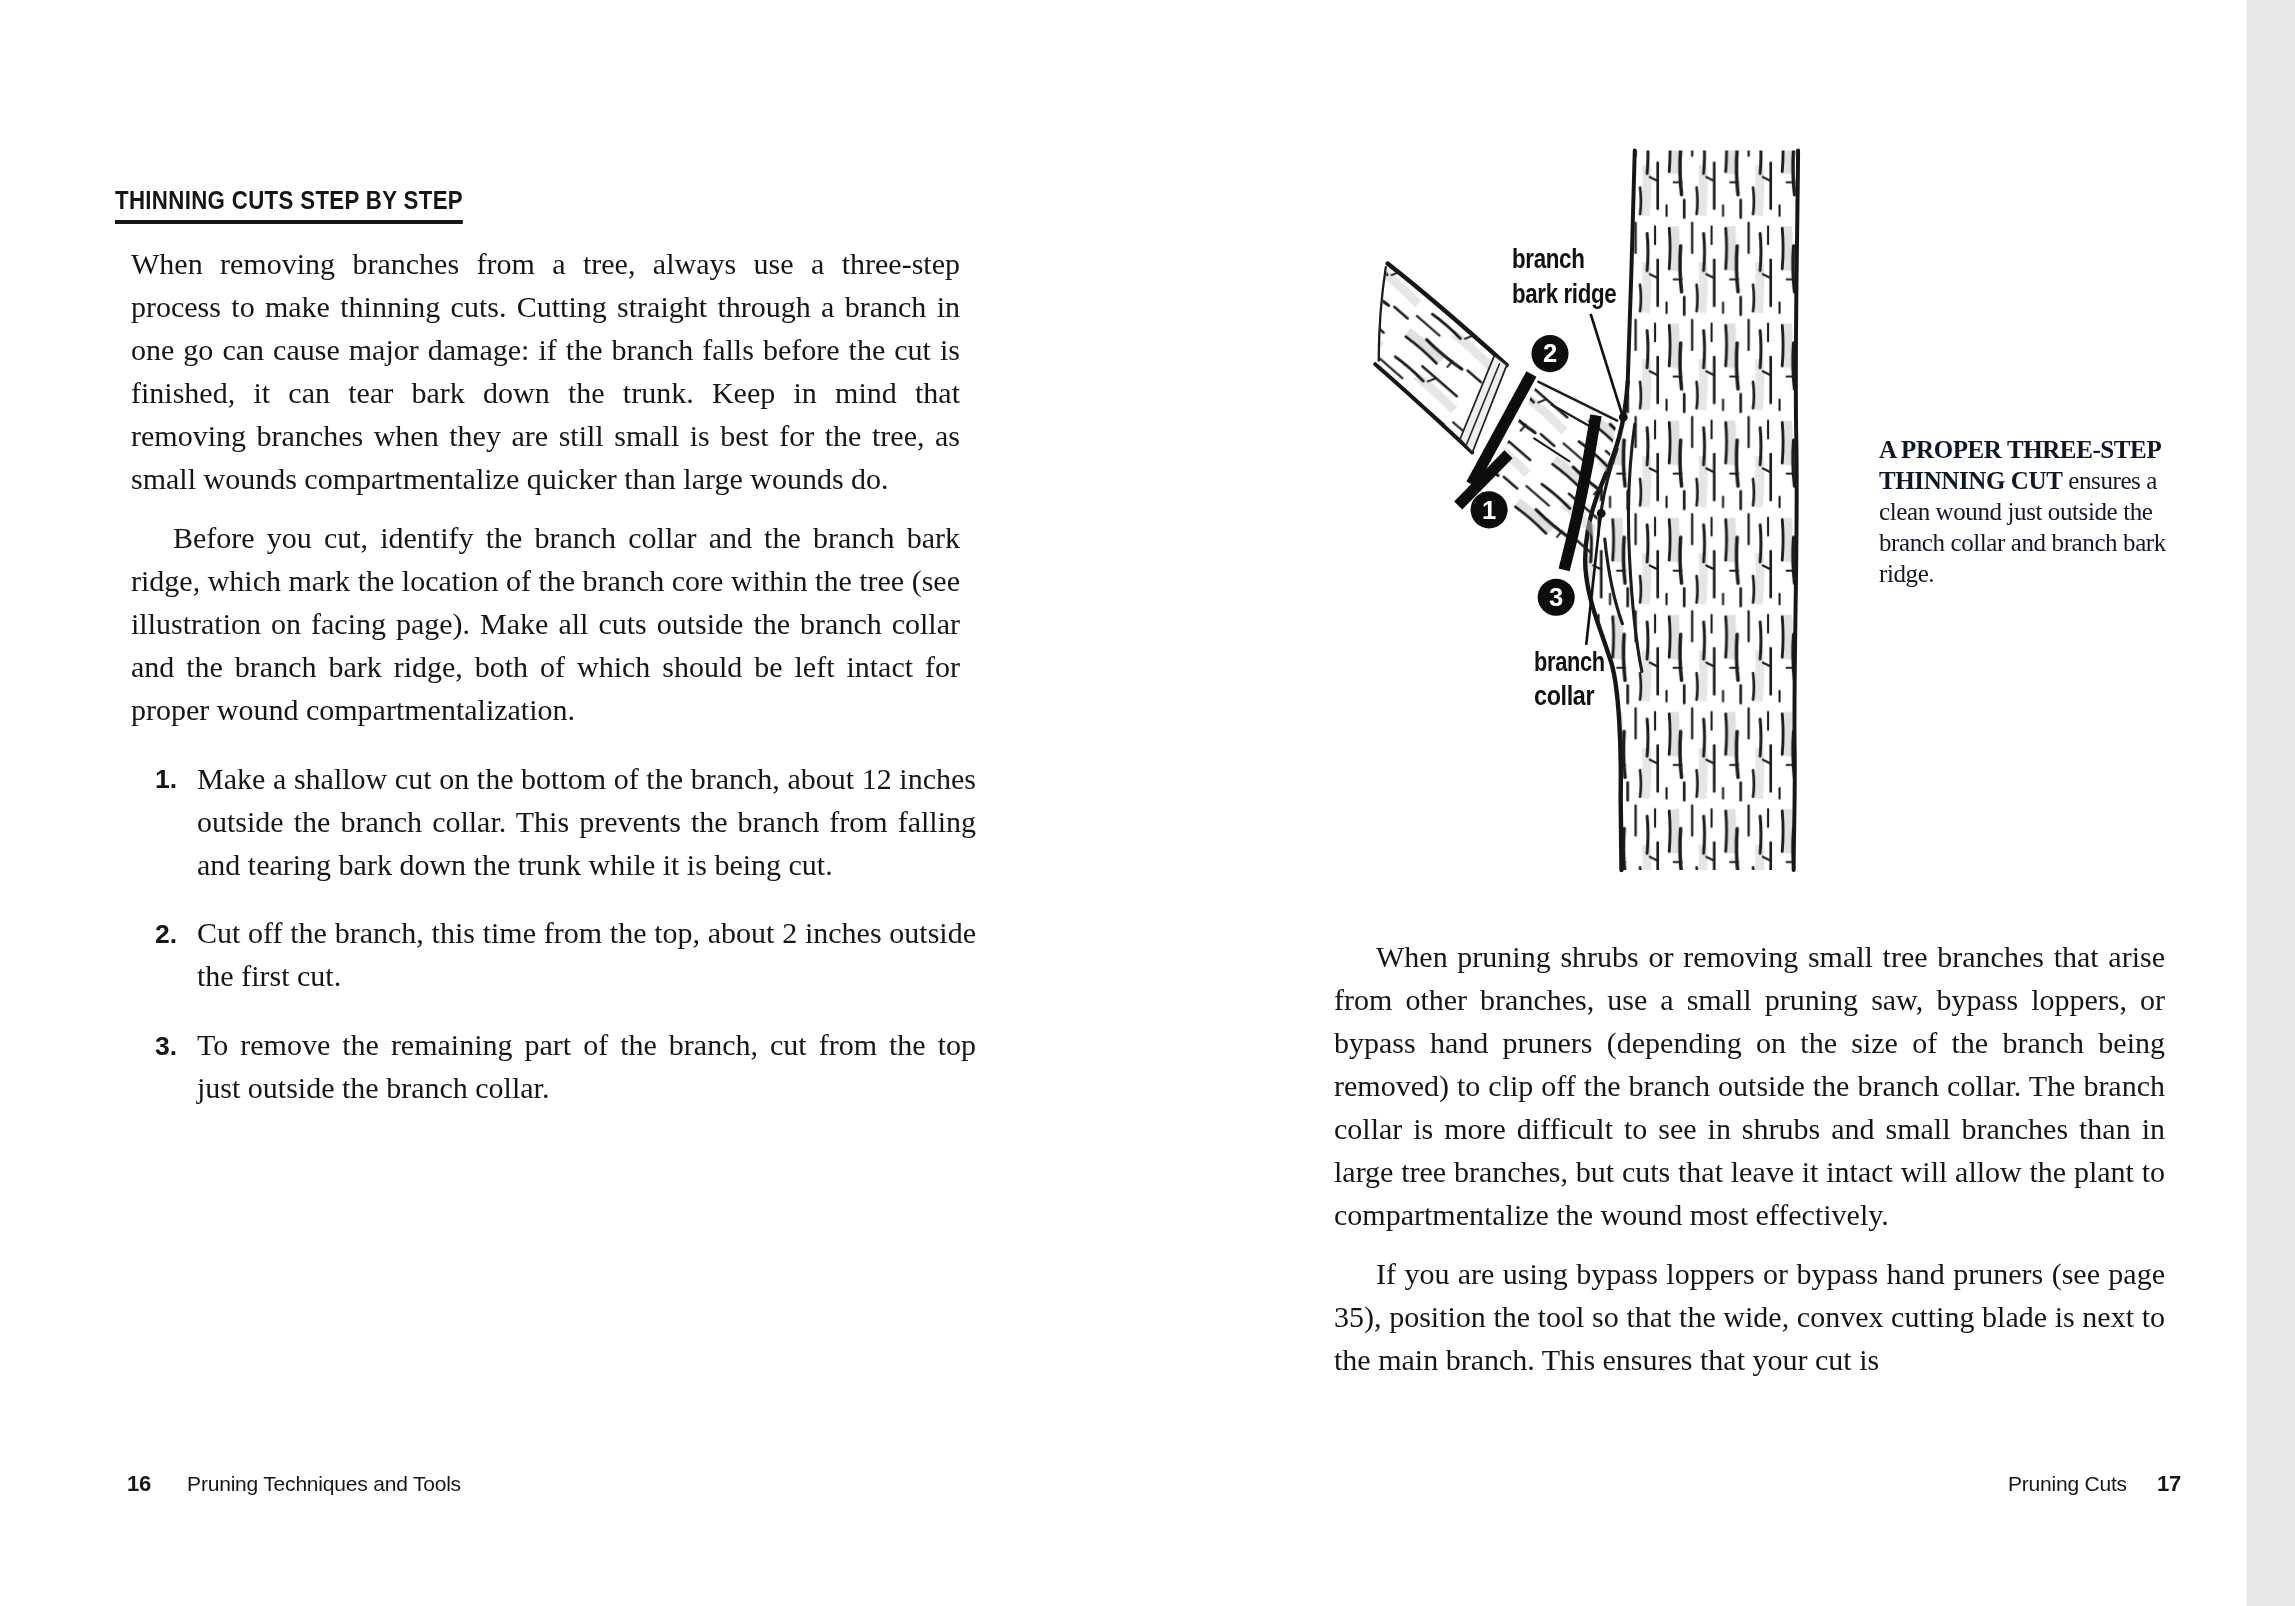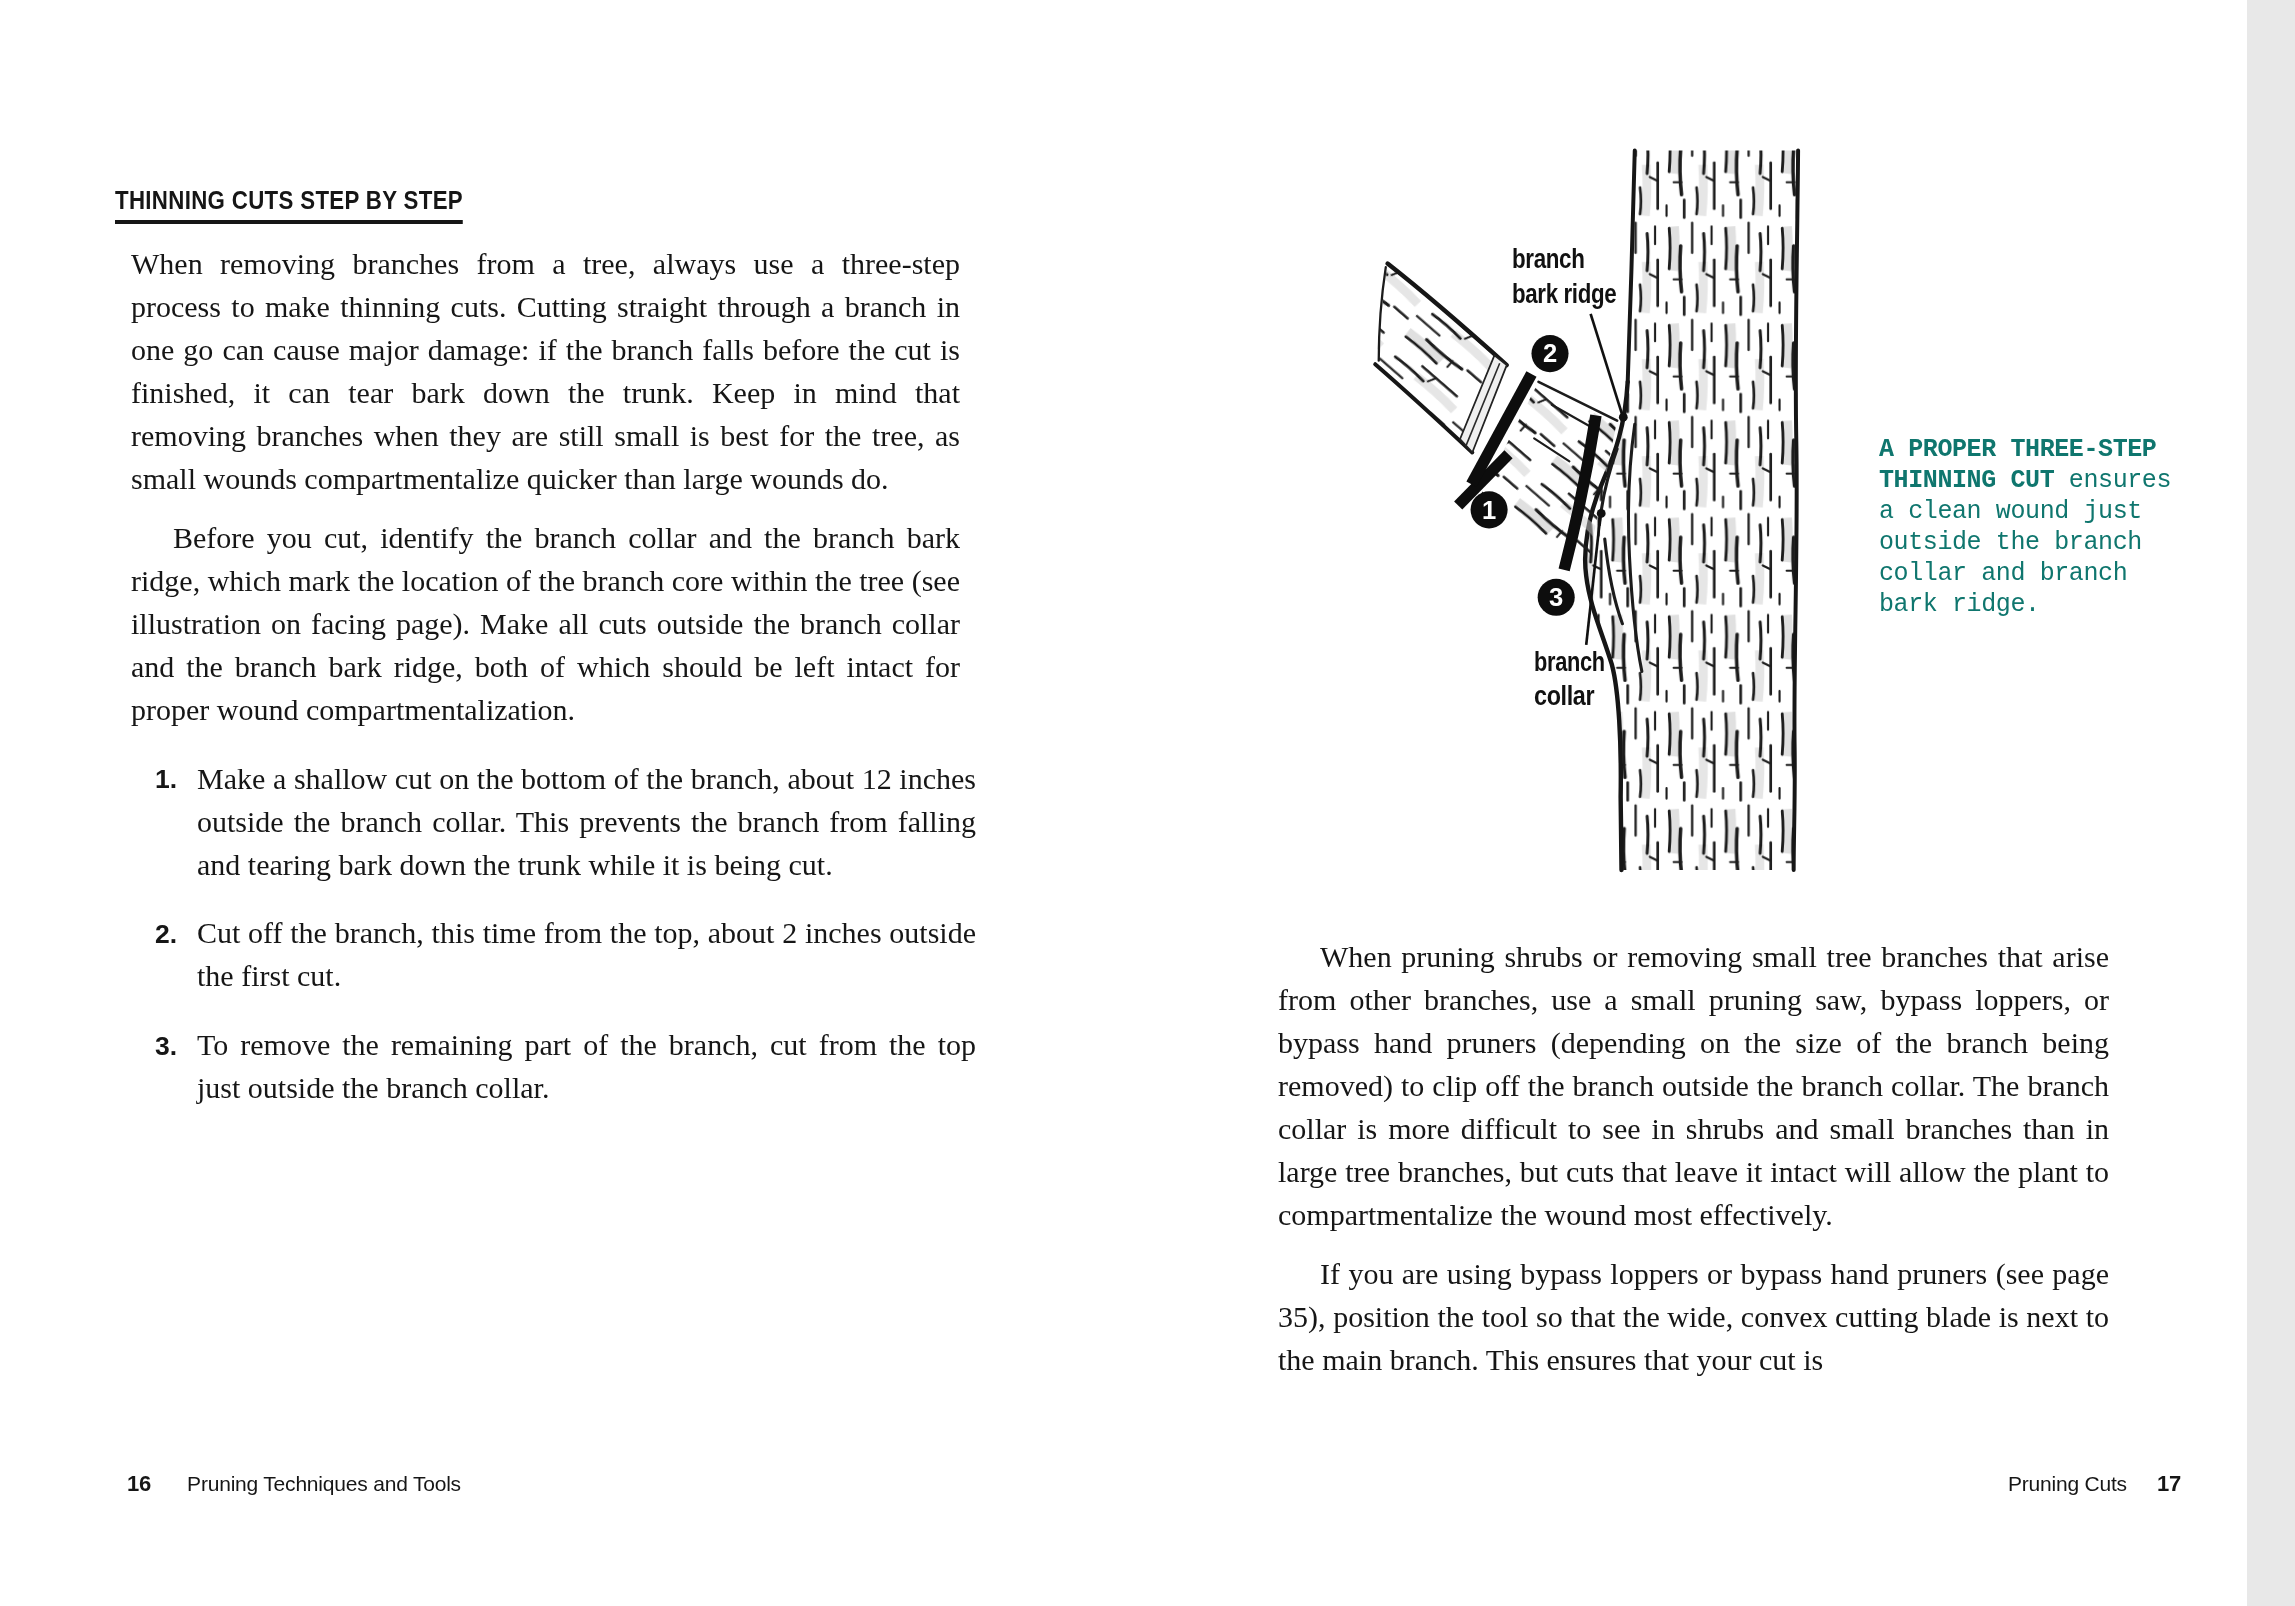--- a/index.html
+++ b/index.html
@@ -15,21 +15,21 @@
     font-size:26.5px;line-height:1;letter-spacing:0.4px;
     transform:scaleX(.84);transform-origin:0 0;
     border-bottom:4.4px solid #161616;padding-bottom:6.2px;
     white-space:nowrap;
   }
   .textcol{
     position:absolute;width:861px;
     font-size:30px;line-height:43px;text-align:justify;
   }
   .textcol-left{left:115px;top:226px;}
-  .textcol-right{left:1262px;top:919px;width:863px;}
+  .textcol-right{left:1318px;top:919px;width:863px;}
   .textcol p{margin:16px;}
   .textcol p.indent{text-indent:42px;}
   .steplist{margin-top:5.3px;}
   .step-item{position:relative;padding-left:82px;margin-top:25.6px;text-align:justify;}
   .step-num{
     position:absolute;left:40px;top:1.8px;
     font-family:"Liberation Sans", sans-serif;font-weight:700;font-size:26.5px;
   }
   
   .footer{
@@ -47,22 +47,22 @@
   .fig-label{
     font-family:"Liberation Sans", sans-serif;font-weight:700;
     font-size:31px;letter-spacing:-.5px;fill:#111;
   }
   .step-circle-num{
     font-family:"Liberation Sans", sans-serif;font-weight:700;
     font-size:29px;fill:#ffffff;text-anchor:middle;
   }
   .caption{
     position:absolute;left:1879px;top:434px;width:305px;
-    font-family:Liberation Mono, monospace;font-size:25px;
-    line-height:31px;letter-spacing:-0.4px;color:#0f766e;
+    font-family:Liberation Serif, serif;font-size:25px;
+    line-height:31px;letter-spacing:-0.4px;color:#0f172a;
   }
   .caption b{font-weight:700;}
 </style>
 </head>
 <body>
 
 <div class="page">
 
   <div class="heading">THINNING CUTS STEP BY STEP</div>
 

